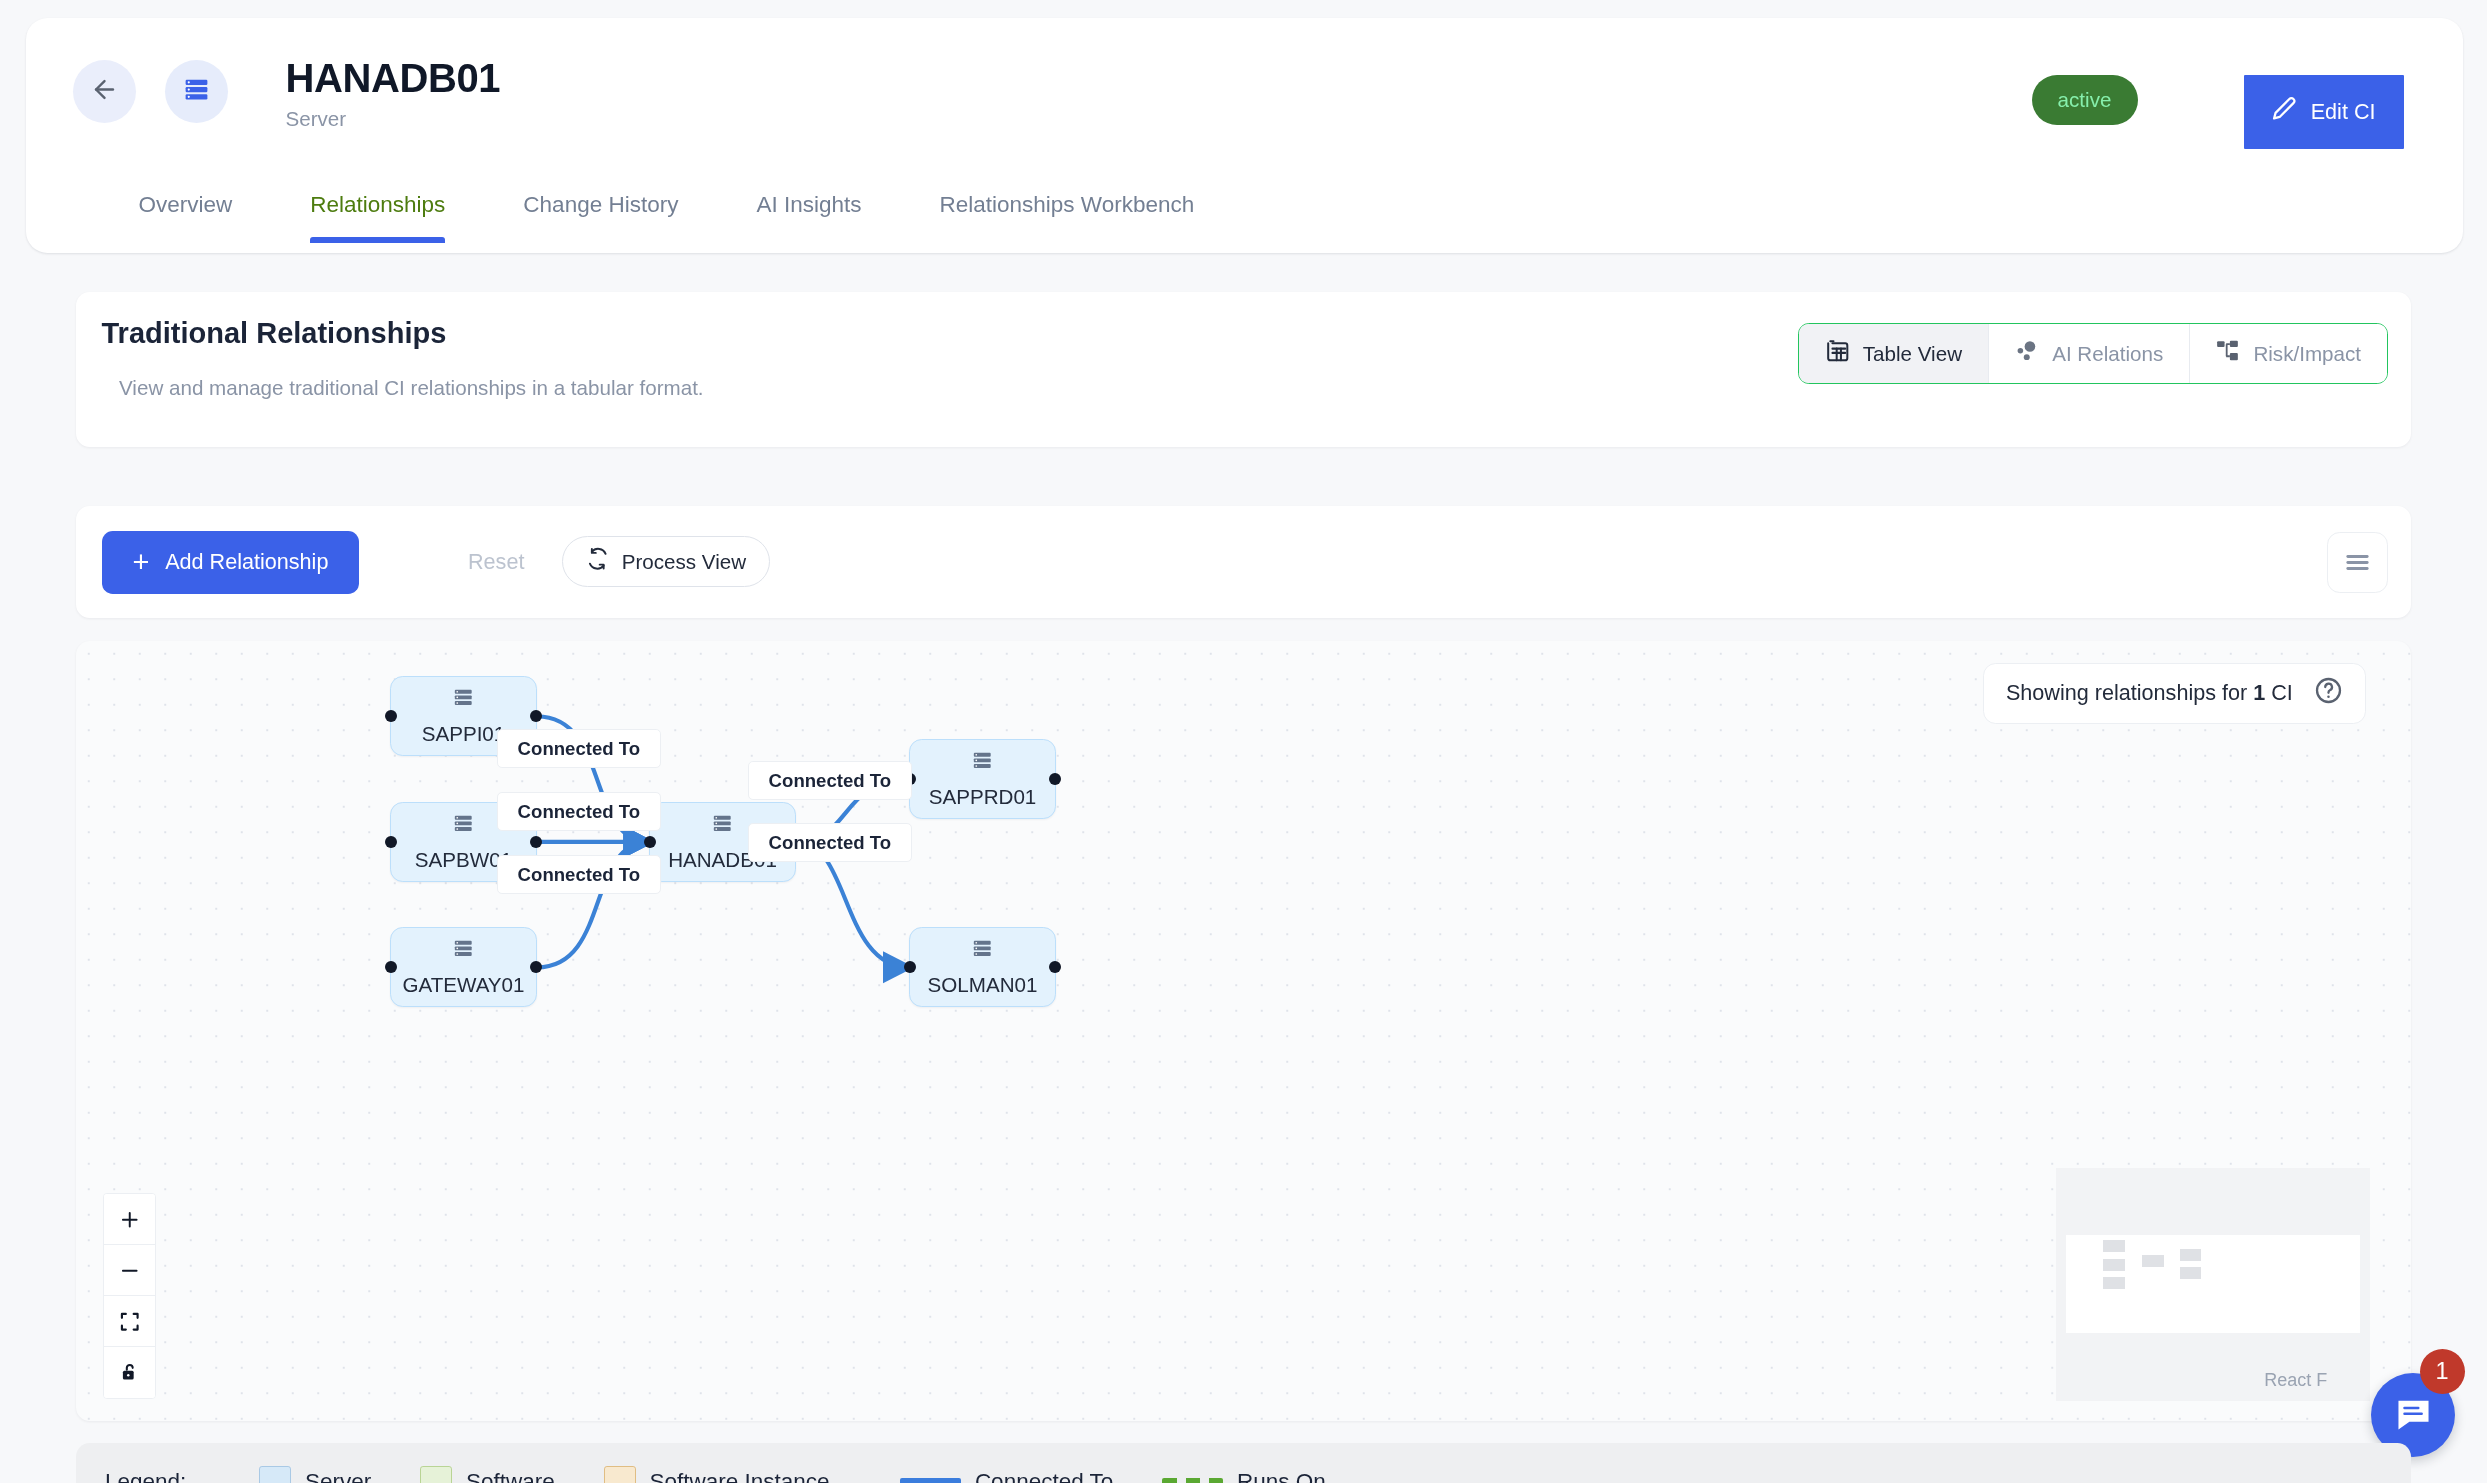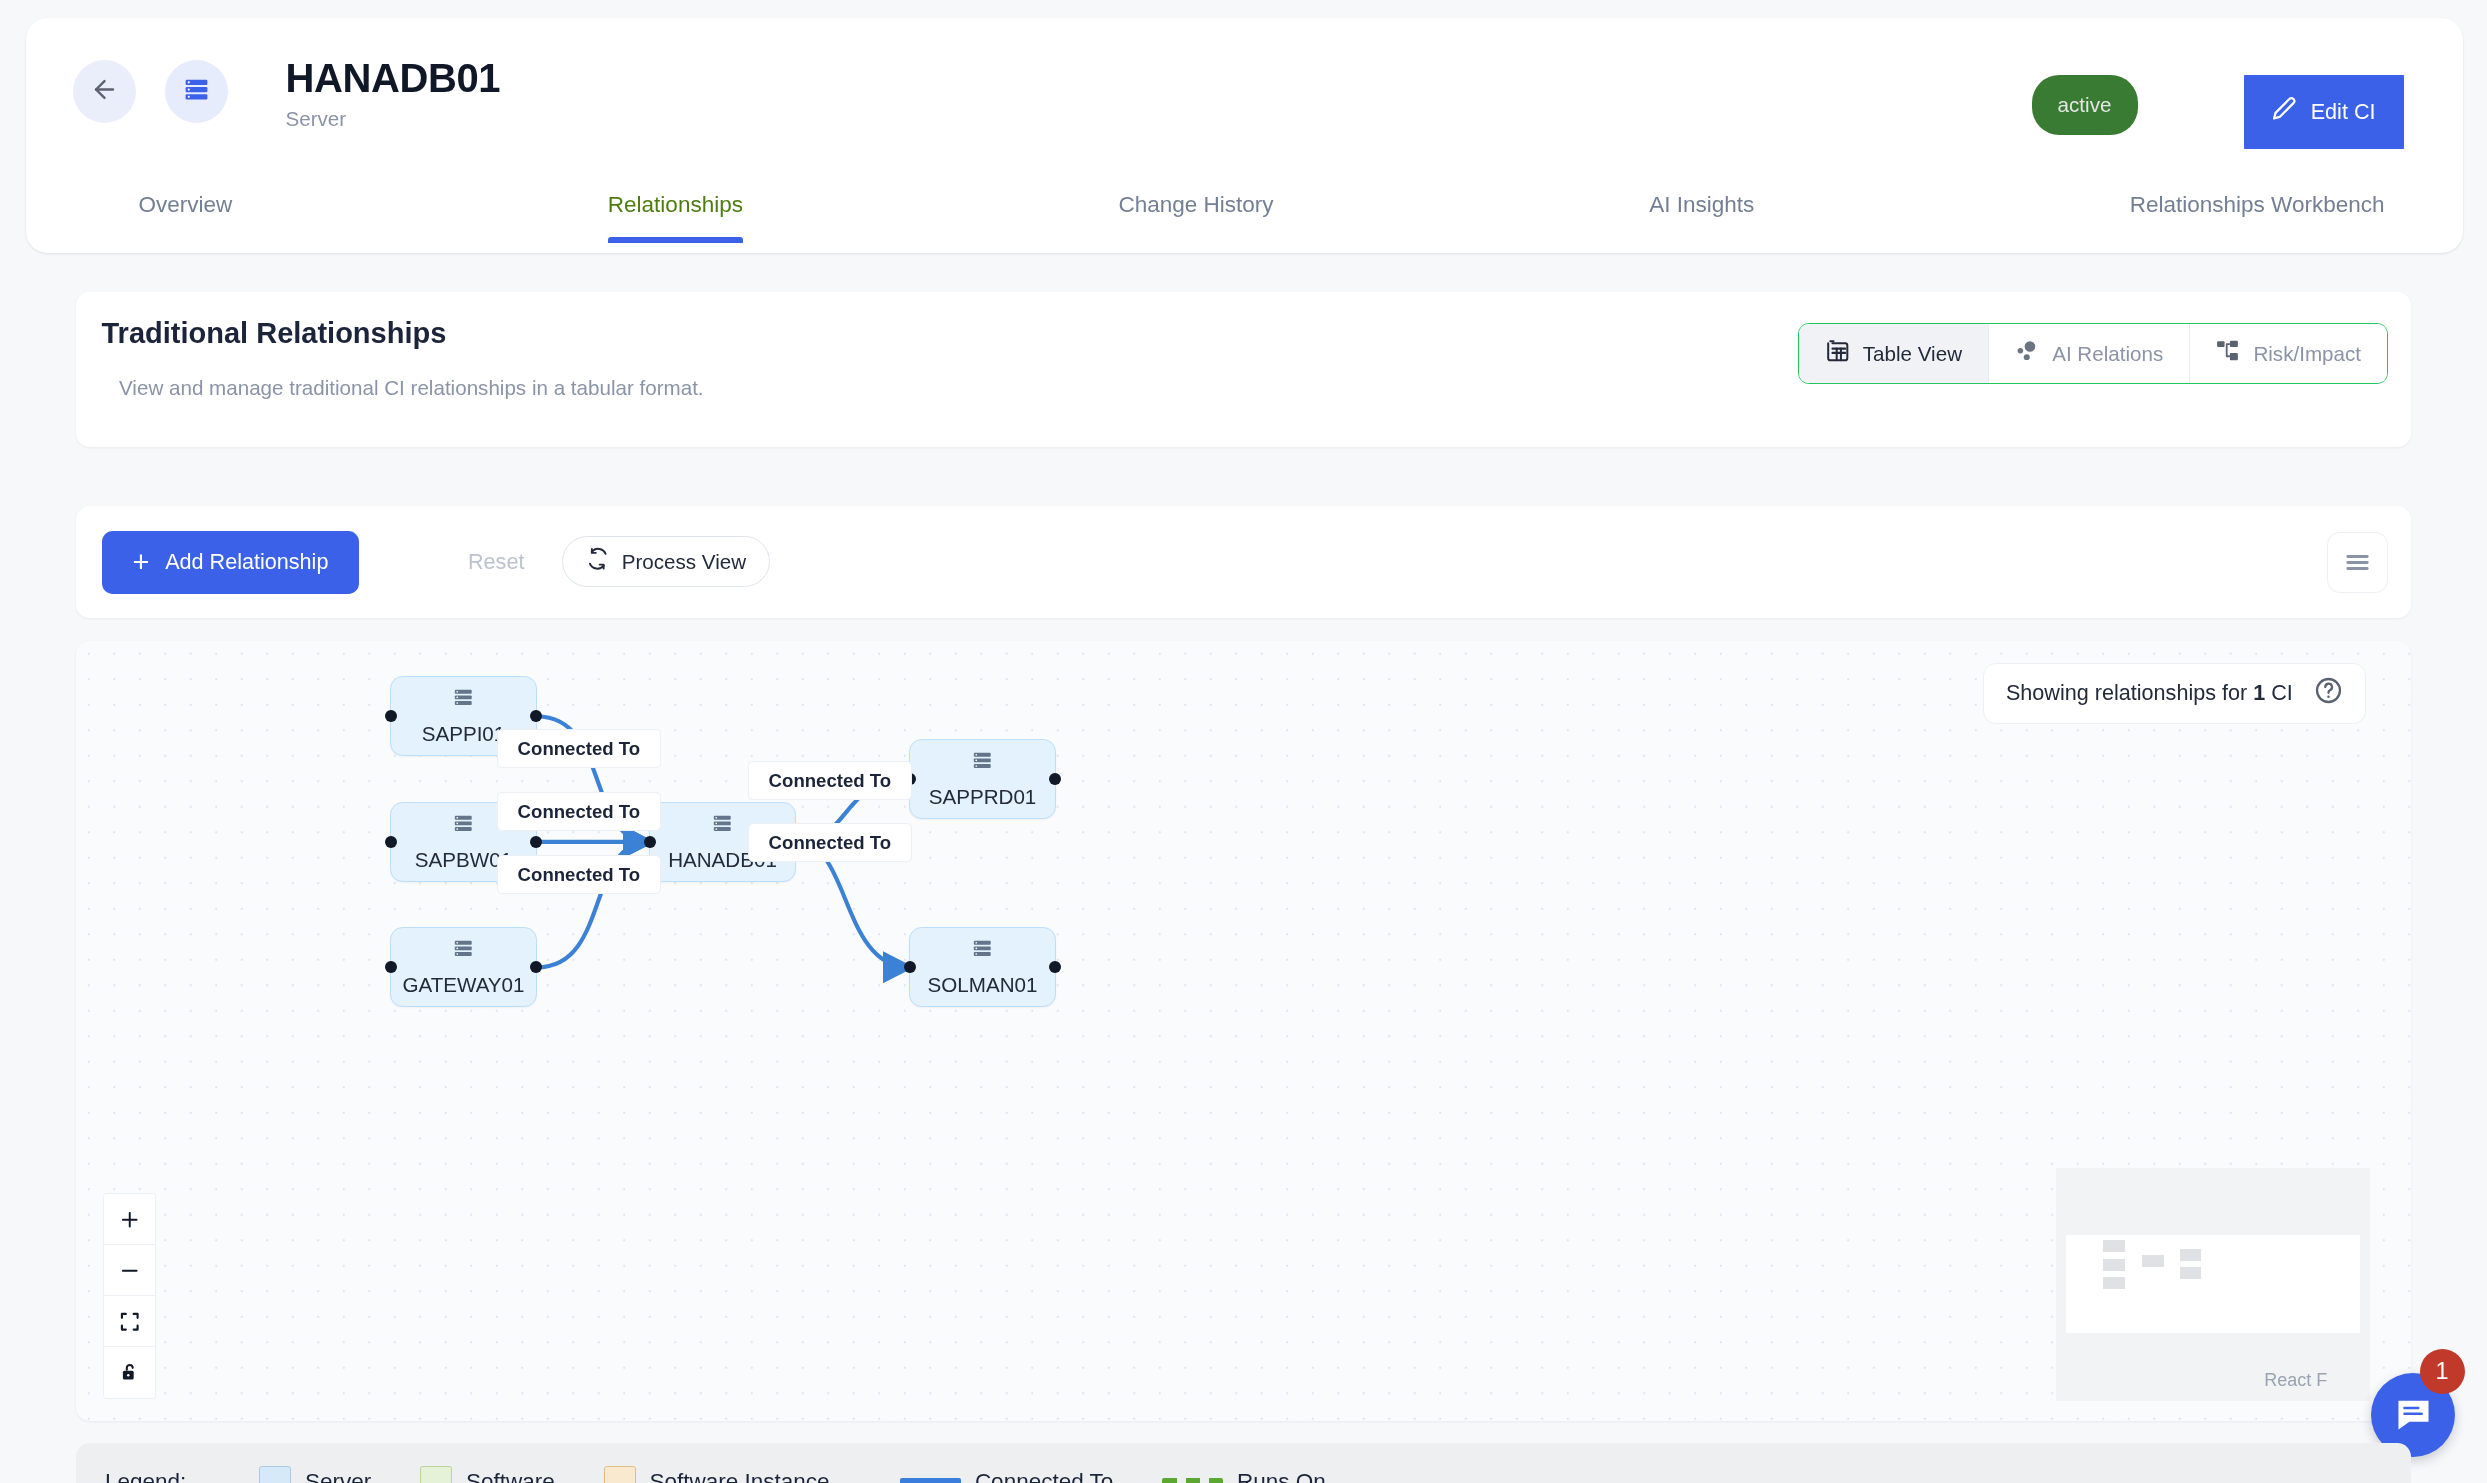--- a/index.html
+++ b/index.html
@@ -36,35 +36,35 @@
     background: #e6ecfb;
     display: flex; align-items: center; justify-content: center;
   }
 
   .title-wrap { position: absolute; left: 260px; top: 39px; }
   .ci-title { font-size: 40px; font-weight: bold; color: #101828; letter-spacing: -0.4px; line-height: 1.08; }
   .ci-subtitle { font-size: 20.6px; color: #8a94a6; margin-top: 6.9px; }
 
   .status-pill {
     position: absolute; right: 325px; top: 57px;
-    height: 60px; min-width: 106px; padding: 0 25.5px;
-    border-radius: 27.4px; background: #3a7b33; color: #e5e5e5;
+    height: 50px; min-width: 106px; padding: 0 25.5px;
+    border-radius: 27.4px; background: #3a7b33; color: #86efac;
     font-size: 20.6px; display: flex; align-items: center; justify-content: center;
     border: none; cursor: pointer;
   }
   .edit-btn {
     position: absolute; right: 59px; top: 57px;
     height: 74px; padding: 0 28px; border-radius: 1px;
     background: #3b61e8; color: #fff; border: none; cursor: pointer;
     font-size: 21.6px; display: flex; align-items: center; gap: 14.7px;
   }
   .edit-btn svg { width: 24.5px; height: 24.5px; }
 
   
-  .tabs { position: absolute; left: 0; top: 149px; width: 100%; height: 86px; display: flex; align-items: flex-start; padding-left: 113px; justify-content: space-between; }
+  .tabs { position: absolute; left: 0; top: 149px; width: 100%; height: 86px; display: flex; align-items: flex-start; padding-left: 113px; }
   .tab {
     position: relative; height: 76px; display: flex; align-items: center;
     font-size: 22.5px; color: #737f93; cursor: pointer; background: none; border: none;
     padding: 0; margin-right: 78px; font-family: inherit;
   }
   .tab.active { color: #4d7c0f; font-weight: normal; }
   .tab.active::after {
     content: ""; position: absolute; left: 0; right: 0; bottom: 0;
     height: 5.9px; background: #3b61e8; border-radius: 2.9px 2.9px 0 0;
   }

